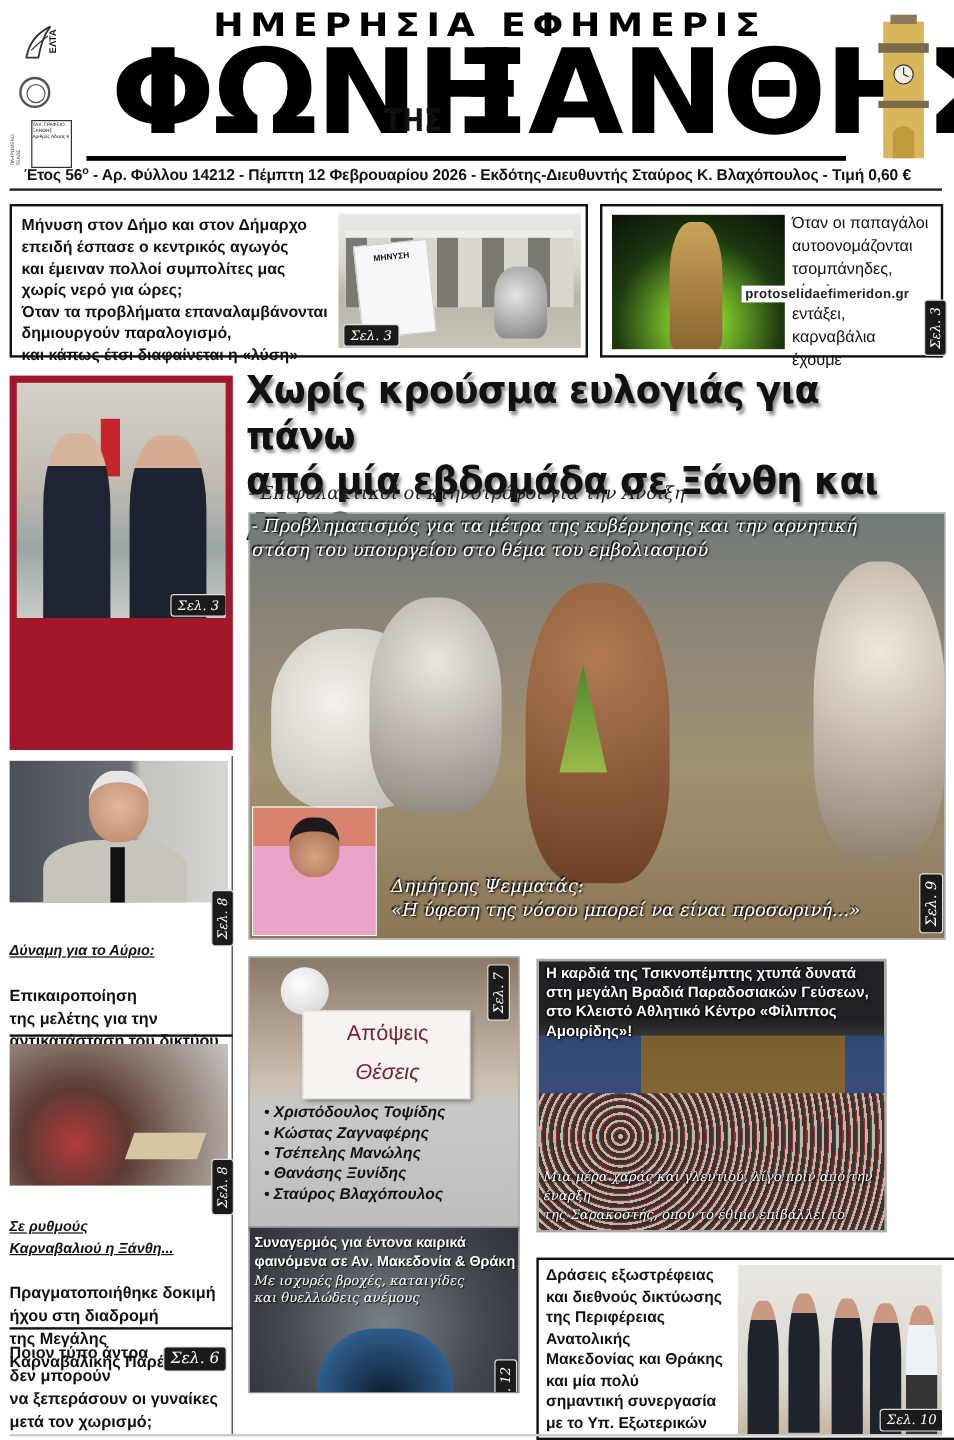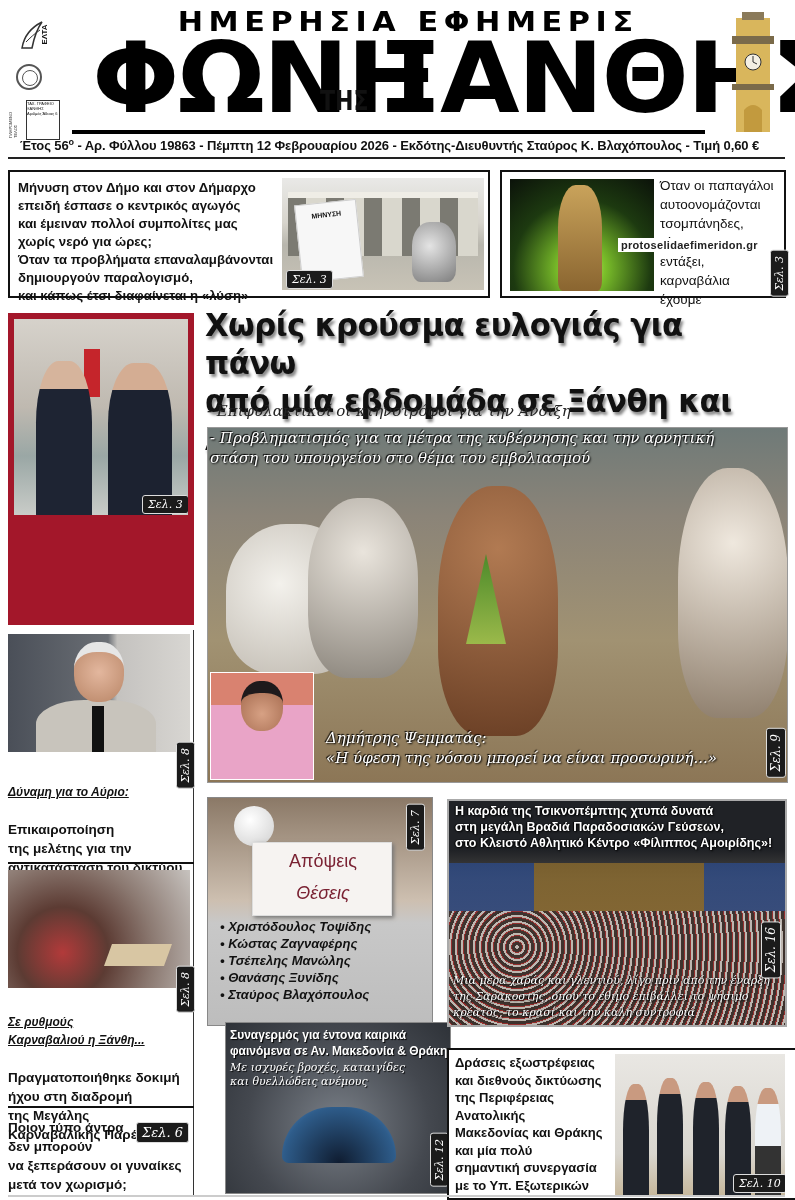--- a/index.html
+++ b/index.html
@@ -90,26 +90,26 @@
   
   .apopseis { position: absolute; left: 207px; top: 797px; width: 226px; height: 229px; background: linear-gradient(180deg,#8b7967 0%,#cdbfb0 45%,#c8c8c8 55%,#bdbdbd 100%); border: 1px solid #888; overflow: hidden; }
   .apopseis .figure { position: absolute; left: 26px; top: 8px; width: 40px; height: 40px; border-radius: 50%; background: radial-gradient(circle at 40% 35%,#ffffff,#cfcfcf); }
   .apopseis .board { position: absolute; left: 44px; top: 44px; width: 140px; height: 74px; background: #f6f3f1; border: 1px solid #ddd; box-shadow: 2px 2px 4px #777; }
   .apopseis .b1 { position: absolute; left: 0; top: 8px; width: 140px; text-align: center; font-size: 18px; color: #7a2233; }
   .apopseis .b2 { position: absolute; left: 0; top: 40px; width: 140px; text-align: center; font-size: 18px; color: #7a2233; font-style: italic; }
   .apopseis ul { position: absolute; left: 12px; top: 120px; list-style: none; }
   .apopseis li { font-size: 13px; font-weight: bold; font-style: italic; line-height: 17px; color: #111; }
   .apopseis li::before { content: "• "; }
 
-  .storm { position: absolute; left: 207px; top: 1022px; width: 226px; height: 172px; background: radial-gradient(circle at 50% 60%,#7a8088,#44484f 60%,#2e3238 100%); border: 1px solid #888; overflow: hidden; margin-left: 18px; }
+  .storm { position: absolute; left: 207px; top: 1022px; width: 226px; height: 139px; background: radial-gradient(circle at 50% 60%,#7a8088,#44484f 60%,#2e3238 100%); border: 1px solid #888; overflow: hidden; }
   .storm .t1 { position: absolute; left: 4px; top: 4px; font-size: 12px; font-weight: bold; color: #fff; line-height: 16px; text-shadow: 1px 1px 1px #000; white-space: pre-line; }
   .storm .t2 { position: absolute; left: 4px; top: 38px; font-family: "DejaVu Serif", serif; font-style: italic; font-size: 11px; line-height: 14px; color: #fff; text-shadow: 1px 1px 1px #000; white-space: pre-line; }
   .umbrella { position: absolute; left: 56px; top: 84px; width: 114px; height: 56px; background: radial-gradient(circle at 50% 100%,#0f1c30,#2e5c8a 70%,#5d8dbf); border-radius: 60px 60px 8px 8px; }
 
-  .festival { position: absolute; left: 447px; top: 799px; width: 340px; height: 228px; background: linear-gradient(180deg,#202226 0 22%,#4d4a47 35%,#6a5a4f 55%,#5b4637 100%); border: 2px solid #aaa; overflow: hidden; }
+  .festival { position: absolute; left: 447px; top: 799px; width: 292px; height: 228px; background: linear-gradient(180deg,#202226 0 22%,#4d4a47 35%,#6a5a4f 55%,#5b4637 100%); border: 2px solid #aaa; overflow: hidden; }
   .festival .seats { position: absolute; left: 0; top: 62px; width: 340px; height: 50px; background: linear-gradient(90deg,#2d4a86 0 25%,#8a6a2d 25% 75%,#2d4a86 75%); opacity: 0.8; }
   .festival .crowd { position: absolute; left: 0; top: 110px; width: 340px; height: 120px; background: repeating-radial-gradient(circle at 20% 30%,#c7c1bb 0 2px,#3a2f2b 2px 5px,#9b2b2b 5px 6px); opacity: 0.9; }
   .festival .t1 { position: absolute; left: 6px; top: 2px; font-size: 12.5px; font-weight: bold; color: #fff; line-height: 16px; text-shadow: 1px 1px 2px #000,-1px 0 1px #000; white-space: pre-line; }
   .festival .t2 { position: absolute; left: 4px; top: 172px; font-family: "DejaVu Serif", serif; font-style: italic; font-size: 11px; color: #fff; line-height: 16px; text-shadow: 1px 1px 2px #000,-1px 0 1px #000; white-space: pre-line; }
 
   .diplom { left: 447px; top: 1048px; width: 404px; height: 152px; }
   .diplom .txt { position: absolute; left: 6px; top: 4px; font-size: 13px; font-weight: bold; line-height: 17.5px; white-space: pre-line; }
   .img-diplom { position: absolute; left: 166px; top: 4px; width: 170px; height: 142px; background: linear-gradient(180deg,#e9e7e3 0%,#d9d6cf 70%,#c6b79b 100%); overflow: hidden; }
   .man { position: absolute; top: 26px; width: 26px; height: 116px; background: linear-gradient(180deg,#c99a80 0 14%,#1f232b 14%); border-radius: 40% 40% 0 0; }
   .bottom-rule { position: absolute; left: 8px; top: 1195px; width: 777px; height: 2px; background: #ccc; }
@@ -146,21 +146,21 @@
     <rect x="10" y="24" width="42" height="8" fill="#7a6a4a"></rect>
     <rect x="10" y="72" width="42" height="6" fill="#7a6a4a"></rect>
     <rect x="20" y="0" width="22" height="8" fill="#8a7a5a"></rect>
     <circle cx="31" cy="50" r="8" fill="#f4f0e4" stroke="#333" stroke-width="1"></circle>
     <line x1="31" y1="50" x2="31" y2="44" stroke="#333" stroke-width="1"></line>
     <line x1="31" y1="50" x2="35" y2="52" stroke="#333" stroke-width="1"></line>
     <path d="M22 120 V98 Q31 88 40 98 V120 Z" fill="#c29a3e"></path>
   </svg>
 
   <div class="issue-line">
-    <span>Έτος 56</span><sup>ο</sup><span> - </span><span>Αρ. Φύλλου 19863</span><span> - </span><span>Πέμπτη 12 Φεβρουαρίου 2026</span><span> - </span><span>Εκδότης-Διευθυντής Σταύρος Κ. Βλαχόπουλος</span><span> - </span><span>Τιμή 0,60 €</span>
+    <span>Έτος 56</span><sup>ο</sup><span> - </span><span>Αρ. Φύλλου 14212</span><span> - </span><span>Πέμπτη 12 Φεβρουαρίου 2026</span><span> - </span><span>Εκδότης-Διευθυντής Σταύρος Κ. Βλαχόπουλος</span><span> - </span><span>Τιμή 0,60 €</span>
   </div>
   <div class="rule-issue"></div>
 </header>
 
 <section class="box top-left">
   <div class="txt">Μήνυση στον Δήμο και στον Δήμαρχο
 επειδή έσπασε ο κεντρικός αγωγός
 και έμειναν πολλοί συμπολίτες μας
 χωρίς νερό για ώρες;
 Όταν τα προβλήματα επαναλαμβάνονται

